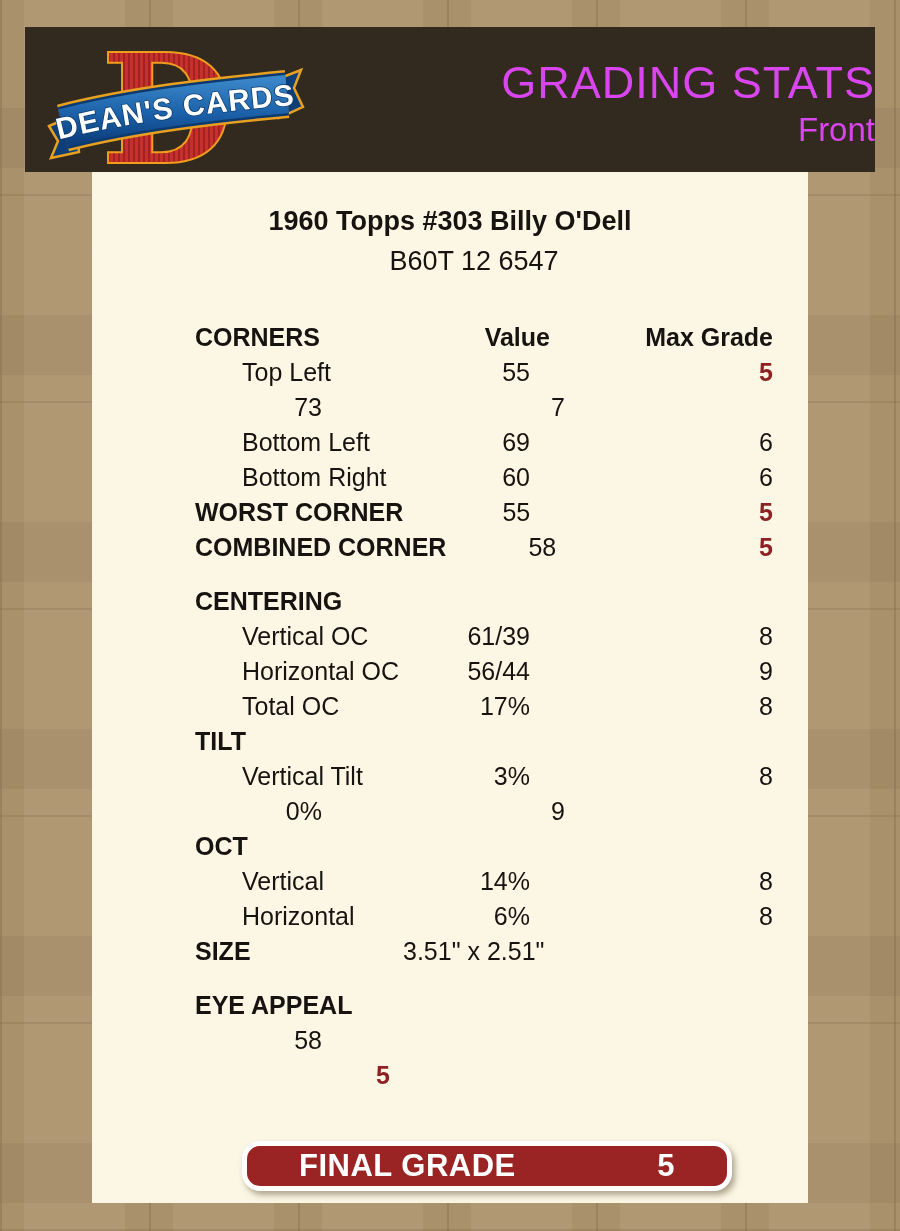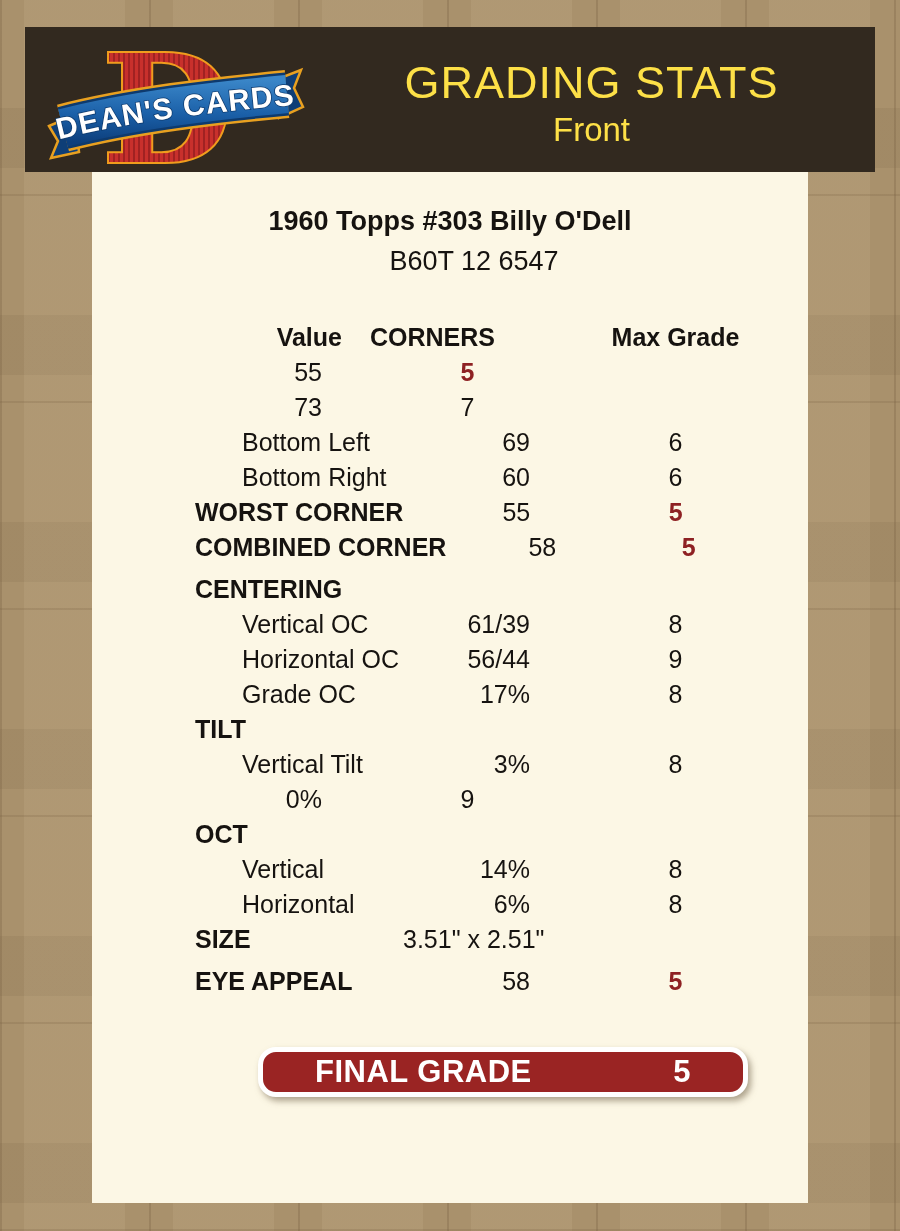--- a/index.html
+++ b/index.html
@@ -29,58 +29,57 @@
       var(--page-bg);
   }
   
   .topbar{
     width:850px;height:145px;
     margin:27px auto 0 auto;
     background:var(--header-bg);
     display:flex;align-items:center;
   }
   .logo{margin-left:18px;flex:0 0 auto;line-height:0;}
-  .titles{flex:1;text-align:center;color:#fde047;padding-top:10px;}
+  .titles{flex:1;text-align:right;color:#d946ef;padding-top:10px;}
   .main-title{font-size:45px;letter-spacing:1px;line-height:50px;}
   .sub-title{font-size:33px;line-height:44px;}
   
   .content{
     width:716px;min-height:1031px;
     margin:0 auto;
     background:var(--panel-bg);
   }
   .card-title{padding-top:34px;text-align:center;font-size:27px;font-weight:bold;}
   .card-serial{margin-top:9px;text-align:center;font-size:27px;margin-left:48px;}
   
   .grades-table{margin:43px 35px 0 103px;font-size:25px;}
   .trow{display:flex;line-height:35px;white-space:nowrap;}
   .thead .cell{font-weight:bold;}
   .cell.label{flex:1;}
   .row-item .cell.label{padding-left:47px;}
   .row-section .cell.label,.row-summary .cell.label{font-weight:bold;}
   .cell.value{width:175px;text-align:right;padding-right:48px;box-sizing:border-box;}
   .thead .cell.value{padding-right:28px;}
-  .cell.grade{width:195px;text-align:center;}
+  .cell.grade{width:195px;text-align:right;}
   .cell.grade.hl{color:var(--accent-red);font-weight:bold;}
-  .gap-before{margin-top:7px;}
+  .gap-before{margin-top:19px;flex-direction:column;}
   
   .final-grade-wrap{margin:48px 0 0 150px;}
   .final-grade{
     width:500px;height:50px;
     box-sizing:border-box;
     background:var(--button-red);
     border:5px solid #ffffff;
     border-radius:18px;
     box-shadow:3px 4px 6px rgba(110,95,70,.55);
     display:flex;align-items:center;justify-content:space-between;
     padding:0 52px;
     width:490px;
     color:#fff;font-size:31px;font-weight:bold;letter-spacing:.5px;
     cursor:pointer;
-    margin-left:16px;
   }
 </style>
 </head>
 <body>
 
 <div class="page">
 
   <header class="topbar">
     <div class="logo">
       <svg width="265" height="140" viewBox="0 0 265 140">
@@ -112,26 +111,27 @@
       <div class="sub-title">Front</div>
     </div>
   </header>
 
   <main class="content">
     <div class="card-title">1960 Topps #303 Billy O'Dell</div>
     <div class="card-serial">B60T 12 6547</div>
 
     <div class="grades-table">
       <div class="trow thead">
+        <div class="cell label">CORNERS</div>
         <div class="cell value">Value</div>
-        <div class="cell label">CORNERS</div>
         <div class="cell grade">Max Grade</div>
       </div>
       <div id="rows">
   <div class="trow row-item">
+    <div class="cell label">Top Left</div>
     <div class="cell value">55</div>
     <div class="cell grade hl">5</div>
   </div>
 
   <div class="trow row-item">
     <div class="cell value">73</div>
     <div class="cell grade">7</div>
   </div>
 
   <div class="trow row-item">
@@ -170,21 +170,21 @@
     <div class="cell grade">8</div>
   </div>
 
   <div class="trow row-item">
     <div class="cell label">Horizontal OC</div>
     <div class="cell value">56/44</div>
     <div class="cell grade">9</div>
   </div>
 
   <div class="trow row-item">
-    <div class="cell label">Grade OC</div>
+    <div class="cell label">Total OC</div>
     <div class="cell value">17%</div>
     <div class="cell grade">8</div>
   </div>
 
   <div class="trow row-section">
     <div class="cell label">TILT</div>
     <div class="cell value"></div>
     <div class="cell grade"></div>
   </div>
 

